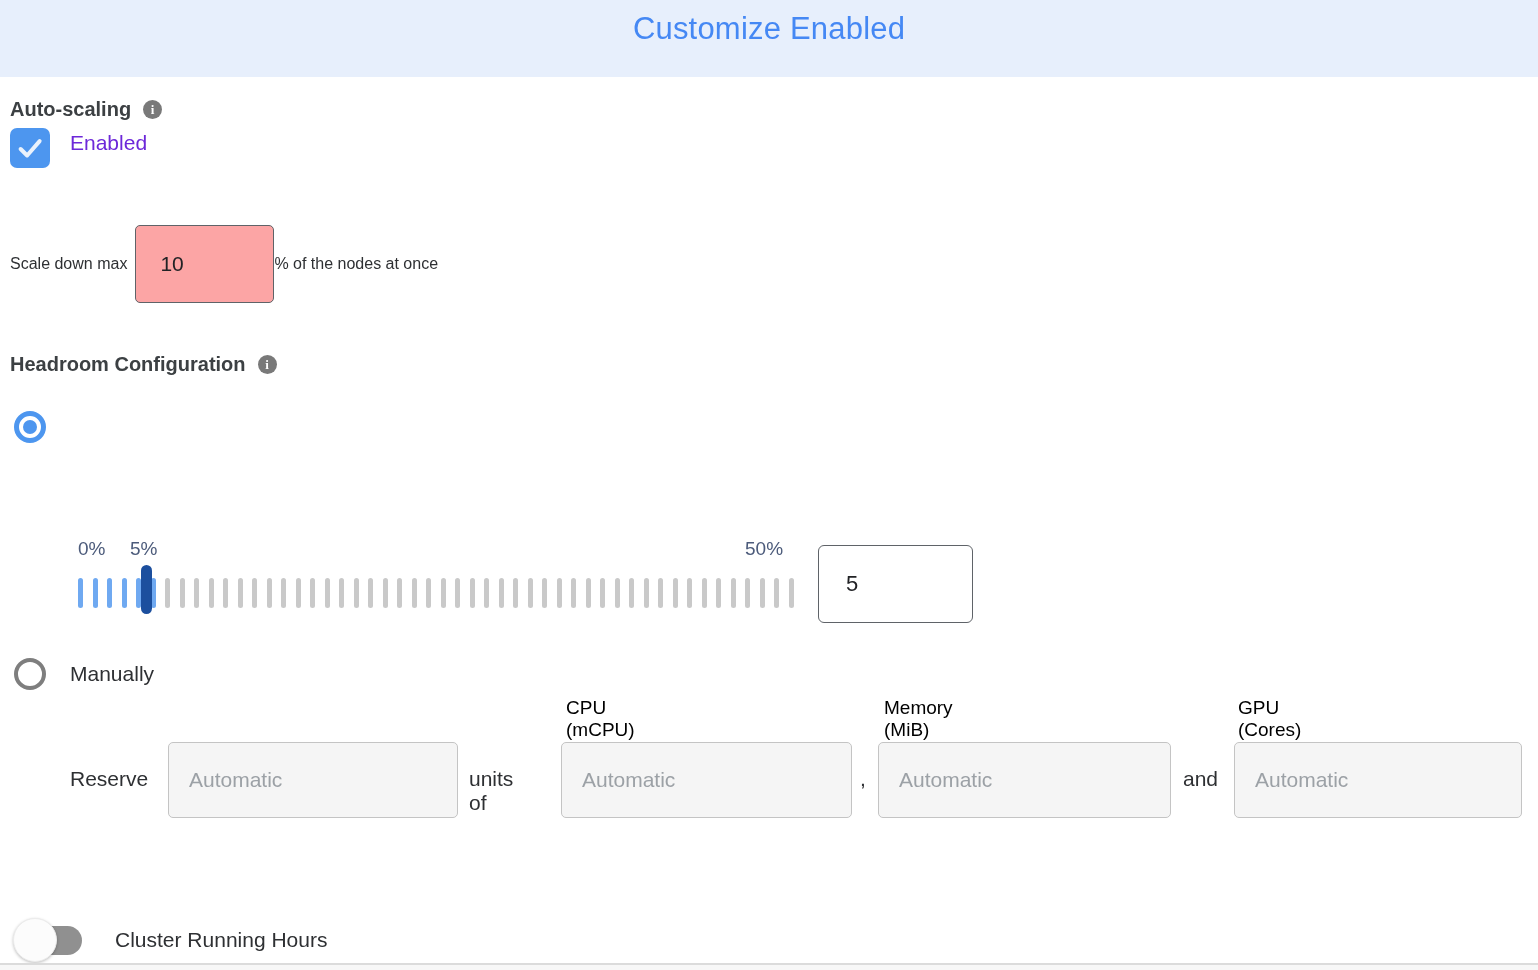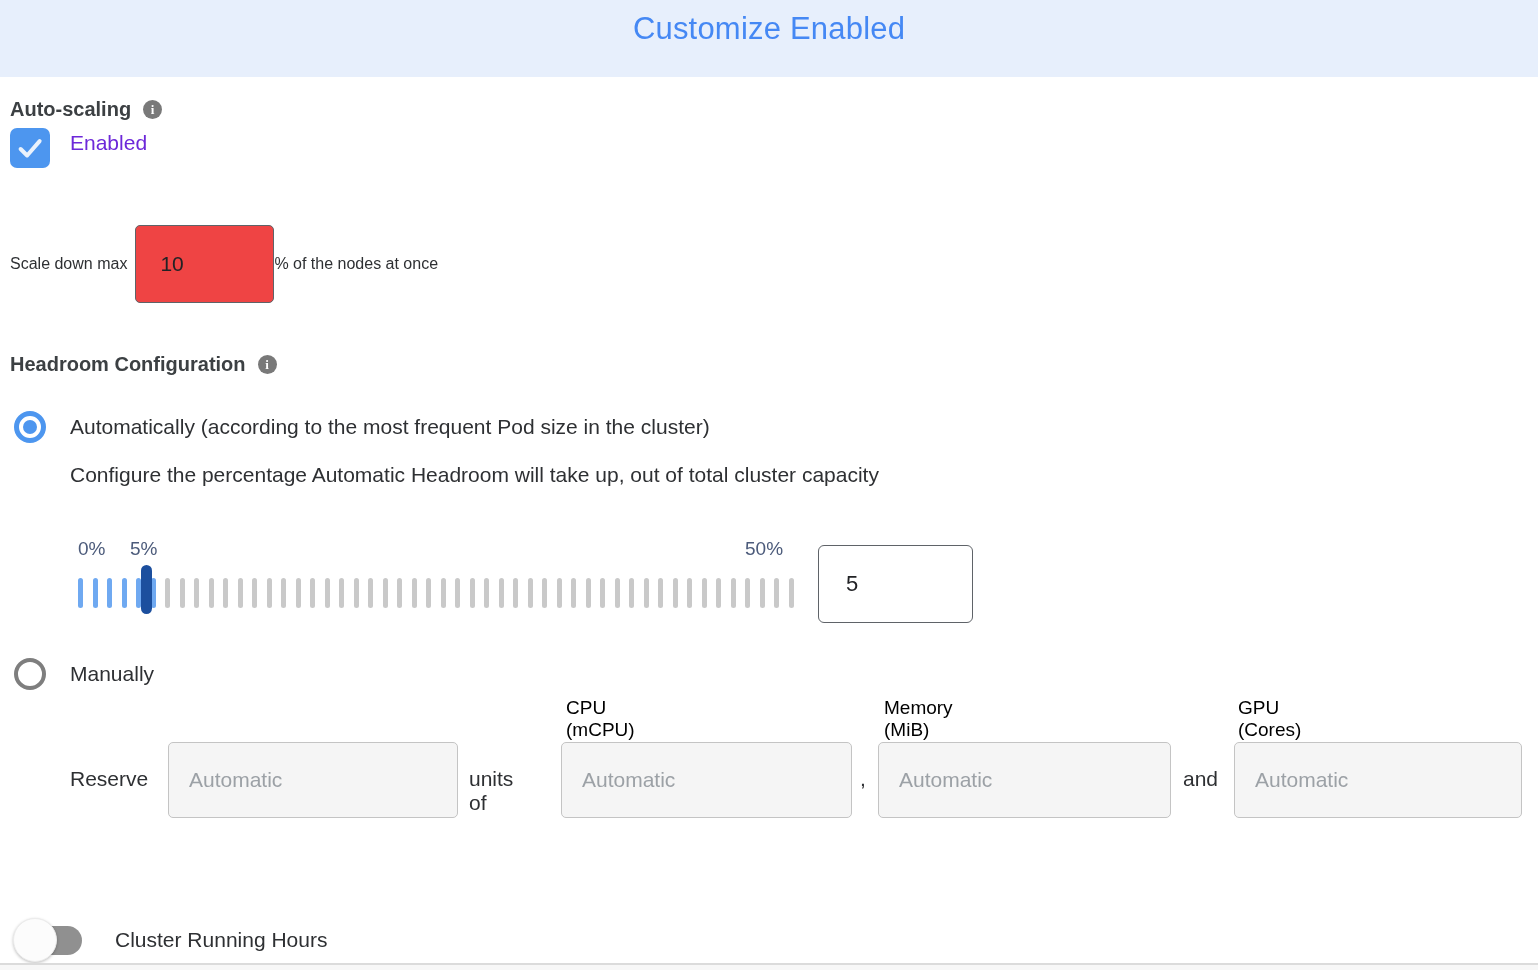--- a/index.html
+++ b/index.html
@@ -27,21 +27,21 @@
     display: flex; align-items: center; justify-content: center; cursor: pointer; }
   .checkbox svg { display: block; }
   .checkbox-label { font-size: 21px; color: #6d28d9; line-height: 30px; margin-top: 0px; }
 
   
   .scaledown-row { position: absolute; left: 10px; top: 225px; height: 78px;
     display: flex; align-items: center; }
   .scaledown-row .lbl { font-size: 16px; color: #2E3033; }
   .scaledown-row .lbl.prefix { margin-right: 8px; }
   .num-input { width: 139px; height: 78px; border: 1.5px solid #5F6368; border-radius: 5px;
-    background: #ef4444; font-size: 21px; color: #212225; padding-left: 24px;
+    background: #fca5a5; font-size: 21px; color: #212225; padding-left: 24px;
     font-family: "Liberation Sans", sans-serif; outline: none; }
 
   
   .radio-row { position: absolute; display: flex; align-items: center; gap: 24px; }
   .radio { width: 32px; height: 32px; border-radius: 50%; flex: 0 0 32px;
     display: flex; align-items: center; justify-content: center; cursor: pointer; }
   .radio.selected { border: 5px solid #4D96EF; background: #ffffff; }
   .radio.selected .dot { width: 14px; height: 14px; border-radius: 50%; background: #4D96EF; }
   .radio.unselected { border: 4px solid #7E7E7E; background: #ffffff; }
   .radio-label { font-size: 21px; color: #2E3033; }
@@ -117,24 +117,22 @@
 
   <div class="section-label" style="left:10px; top:353px;">
     <span>Headroom Configuration</span>
     <span class="info-icon">i</span>
   </div>
 
   <div class="radio-row" style="left:14px; top:411px;">
     <div class="radio selected">
         <div class="dot"></div>
       </div>
-    <div class="radio-label">Automatically (according to the most frequent Pod size in the cluster)</div>
-  </div>
-
-  <div class="description">Configure the percentage Automatic Headroom will take up, out of total cluster capacity</div>
+  </div>
+
 
   <div class="slider-zone">
     <span class="slider-tick-label" style="left:78px;">0%</span>
     <span class="slider-tick-label" style="left:130px;">5%</span>
     <span class="slider-tick-label" style="left:745px;">50%</span>
     <div class="ticks" id="ticks">
         <div class="tick blue"></div>
         <div class="tick blue"></div>
         <div class="tick blue"></div>
         <div class="tick blue"></div>

